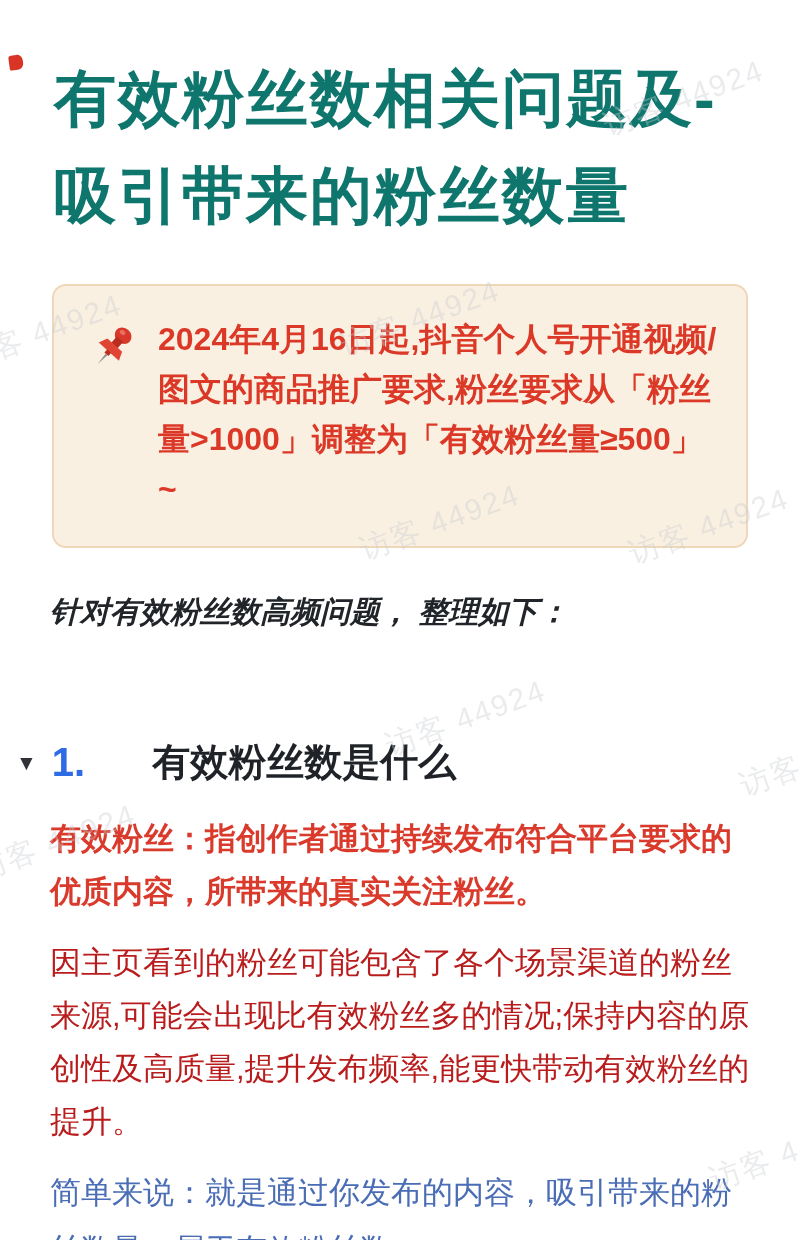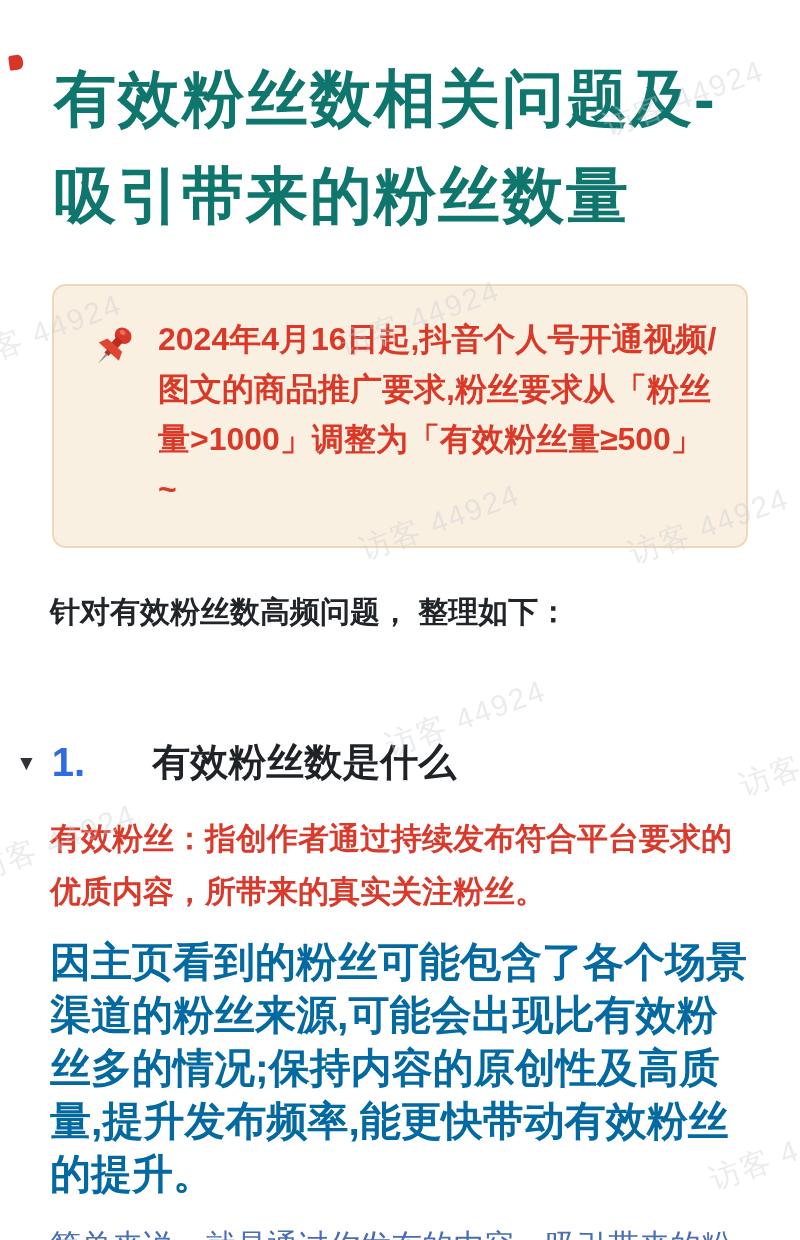--- a/index.html
+++ b/index.html
@@ -62,20 +62,21 @@
     font-weight: 700;
     color: #dc3828;
     width: 566px;
   }
 
   p.intro {
     margin: 44px 50px 0 50px;
     font-size: 30px;
     font-weight: 700;
     color: #212529;
+    font-style: italic;
   }
 
   .section-heading {
     margin: 104px 0 0 16px;
     display: flex;
     align-items: center;
   }
   .section-heading .tri {
     font-size: 21px;
     color: #2f3338;
@@ -101,24 +102,24 @@
     font-size: 31px;
     line-height: 53px;
     font-weight: 700;
     color: #d93a2b;
     font-family: Liberation Mono, monospace;
   }
 
   p.body-text {
     margin: 16px 50px 0 50px;
     width: 706px;
-    font-size: 41px;
+    font-size: 31px;
     line-height: 53px;
-    font-weight: 700;
-    color: #0369a1;
+    font-weight: 400;
+    color: #b91c1c;
   }
 
   p.blue-summary {
     margin: 16px 50px 0 50px;
     width: 706px;
     font-size: 31px;
     line-height: 57px;
     font-weight: 400;
     color: #4a6db5;
   }

